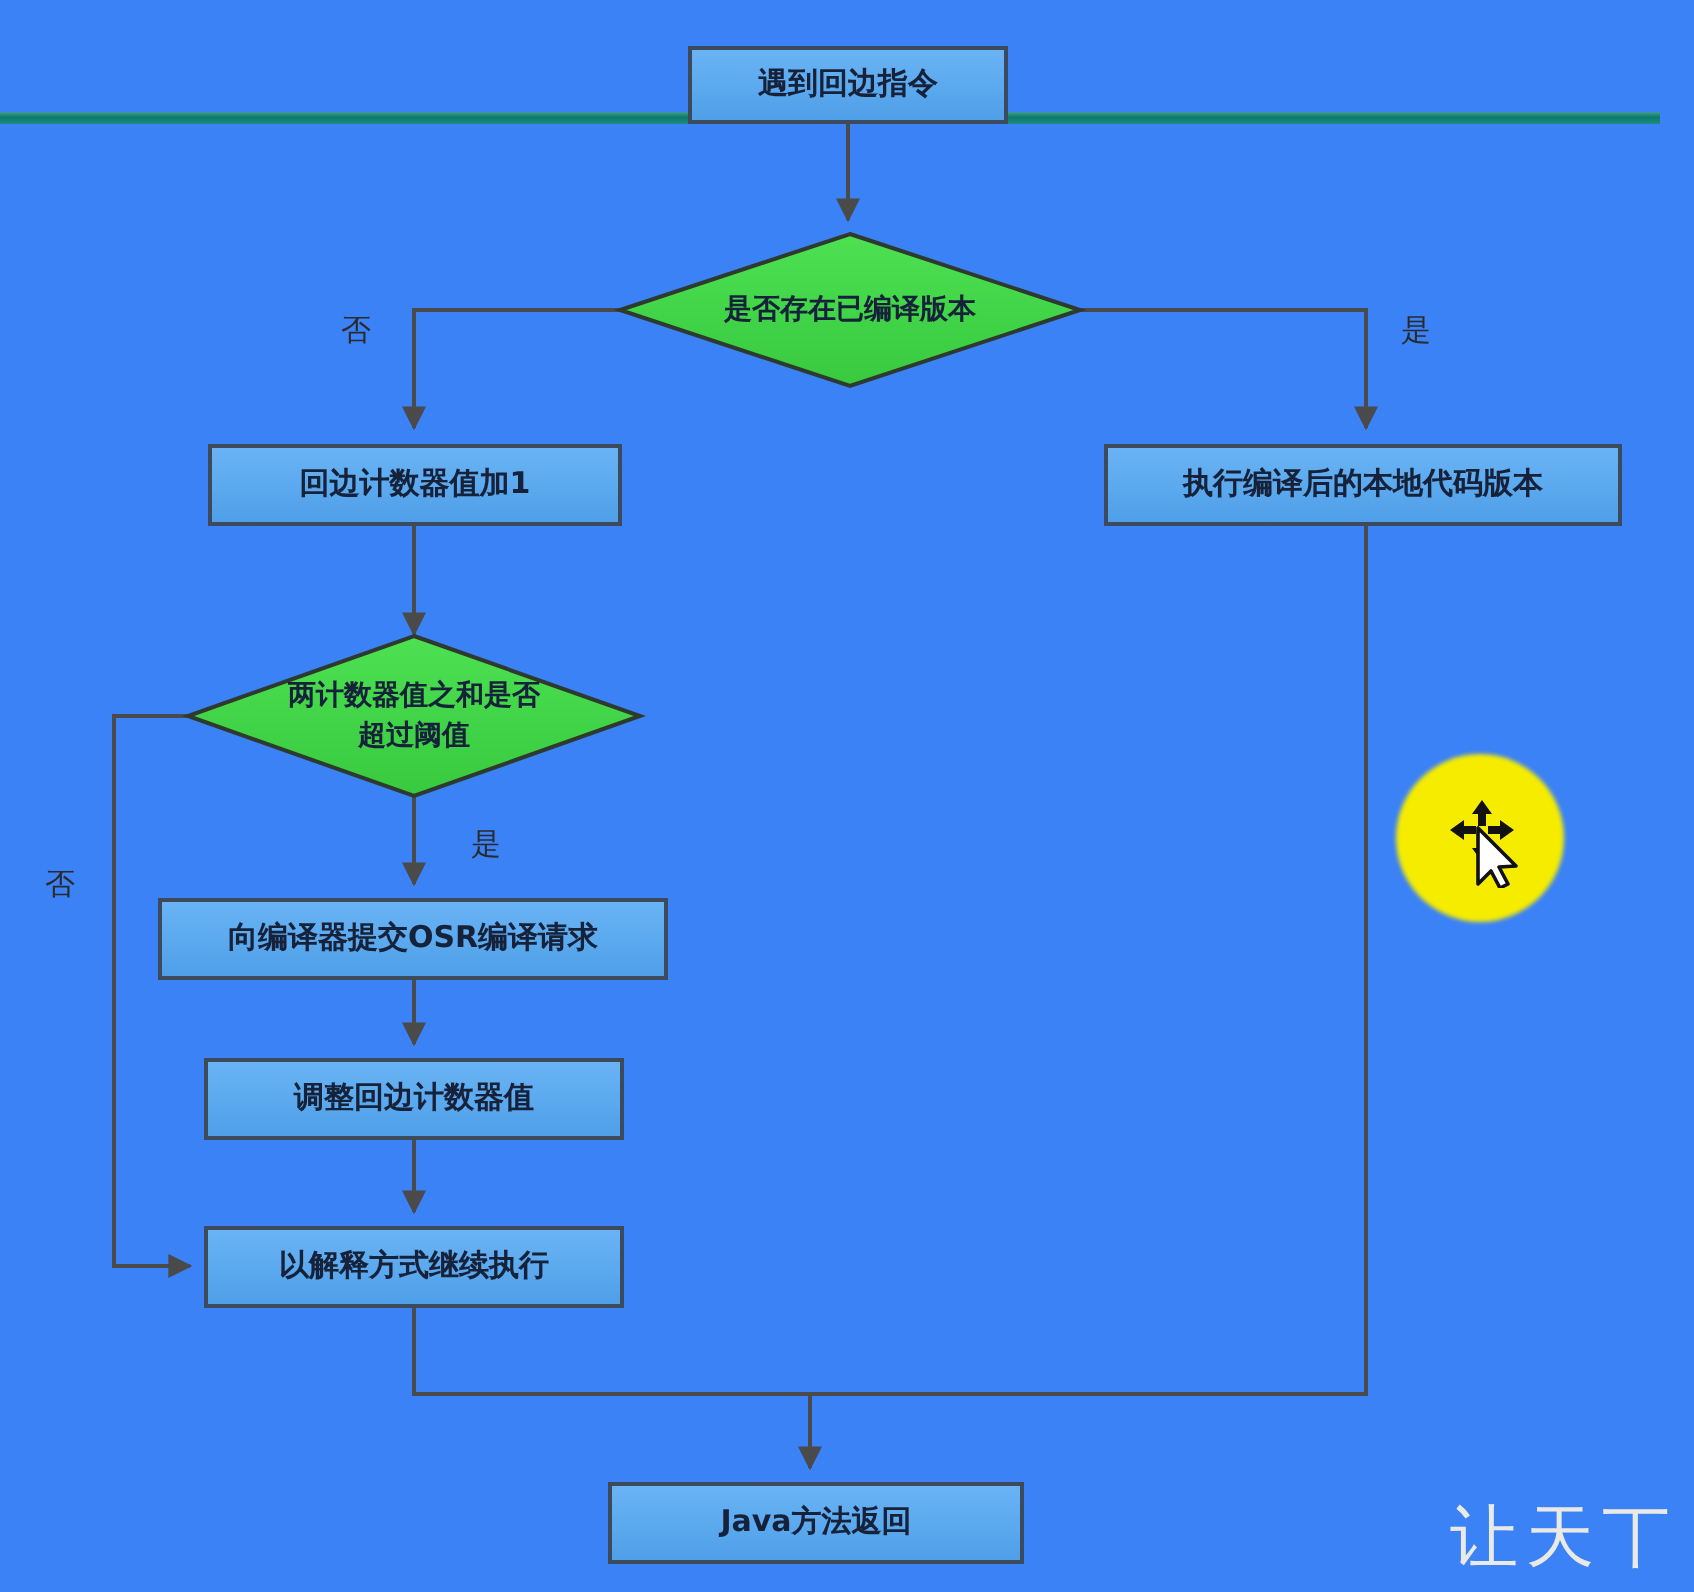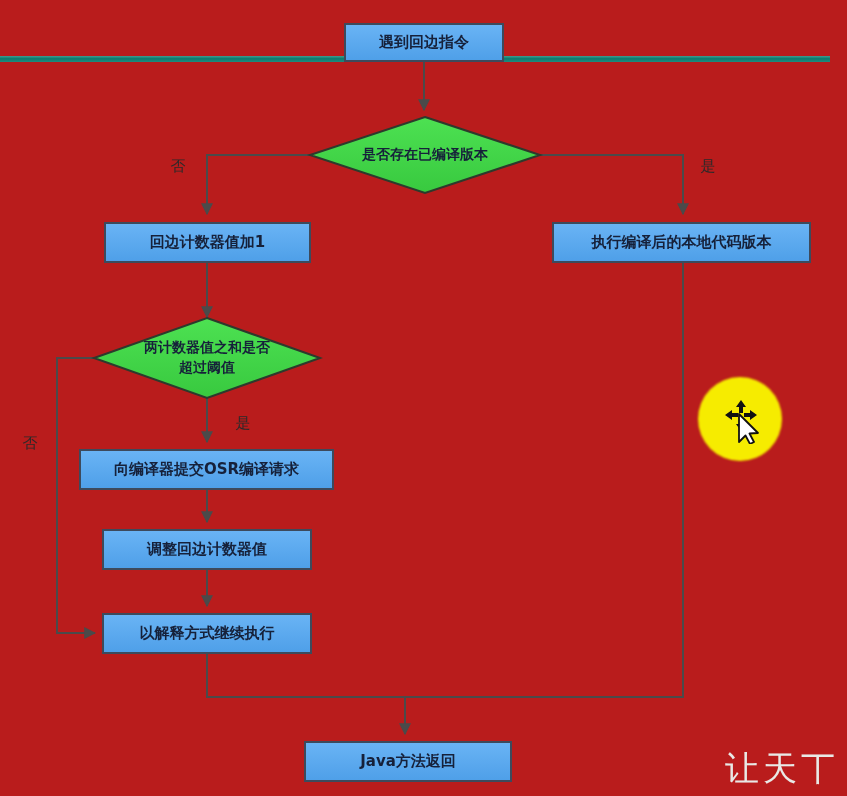--- a/index.html
+++ b/index.html
@@ -7,21 +7,21 @@
     padding: 0;
     background: #ffffff;
   }
   body {
     font-family: "DejaVu Sans", "Liberation Sans", sans-serif;
   }
   #canvas {
     position: relative;
     width: 847px;
     height: 796px;
-    background: #b91c1c;
+    background: #3b82f6;
     overflow: hidden;
   }
   #flow-svg {
     position: absolute;
     left: 0;
     top: 0;
     width: 847px;
     height: 796px;
   }
   .node-text {

